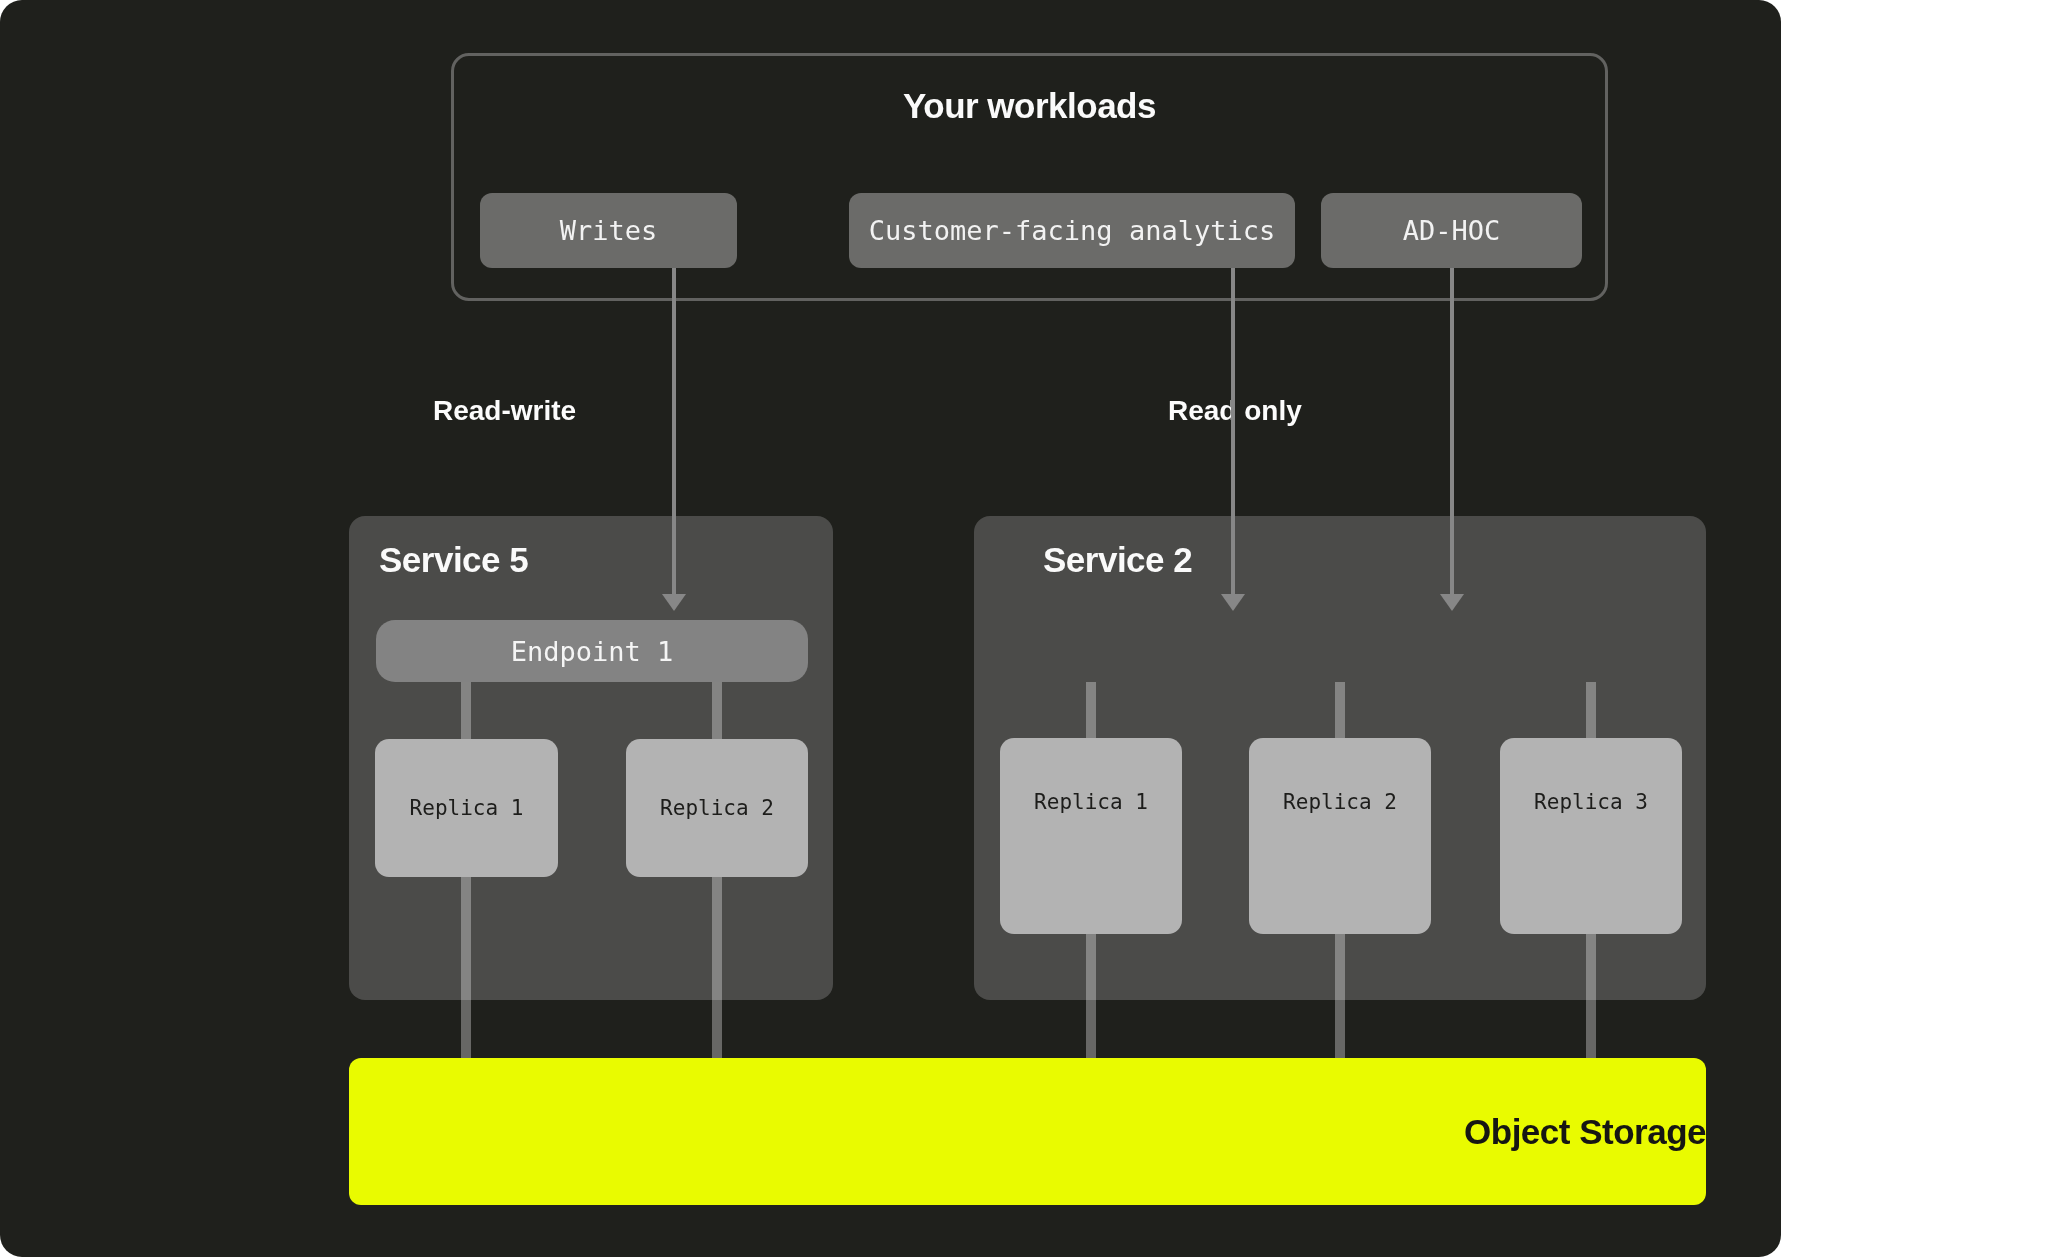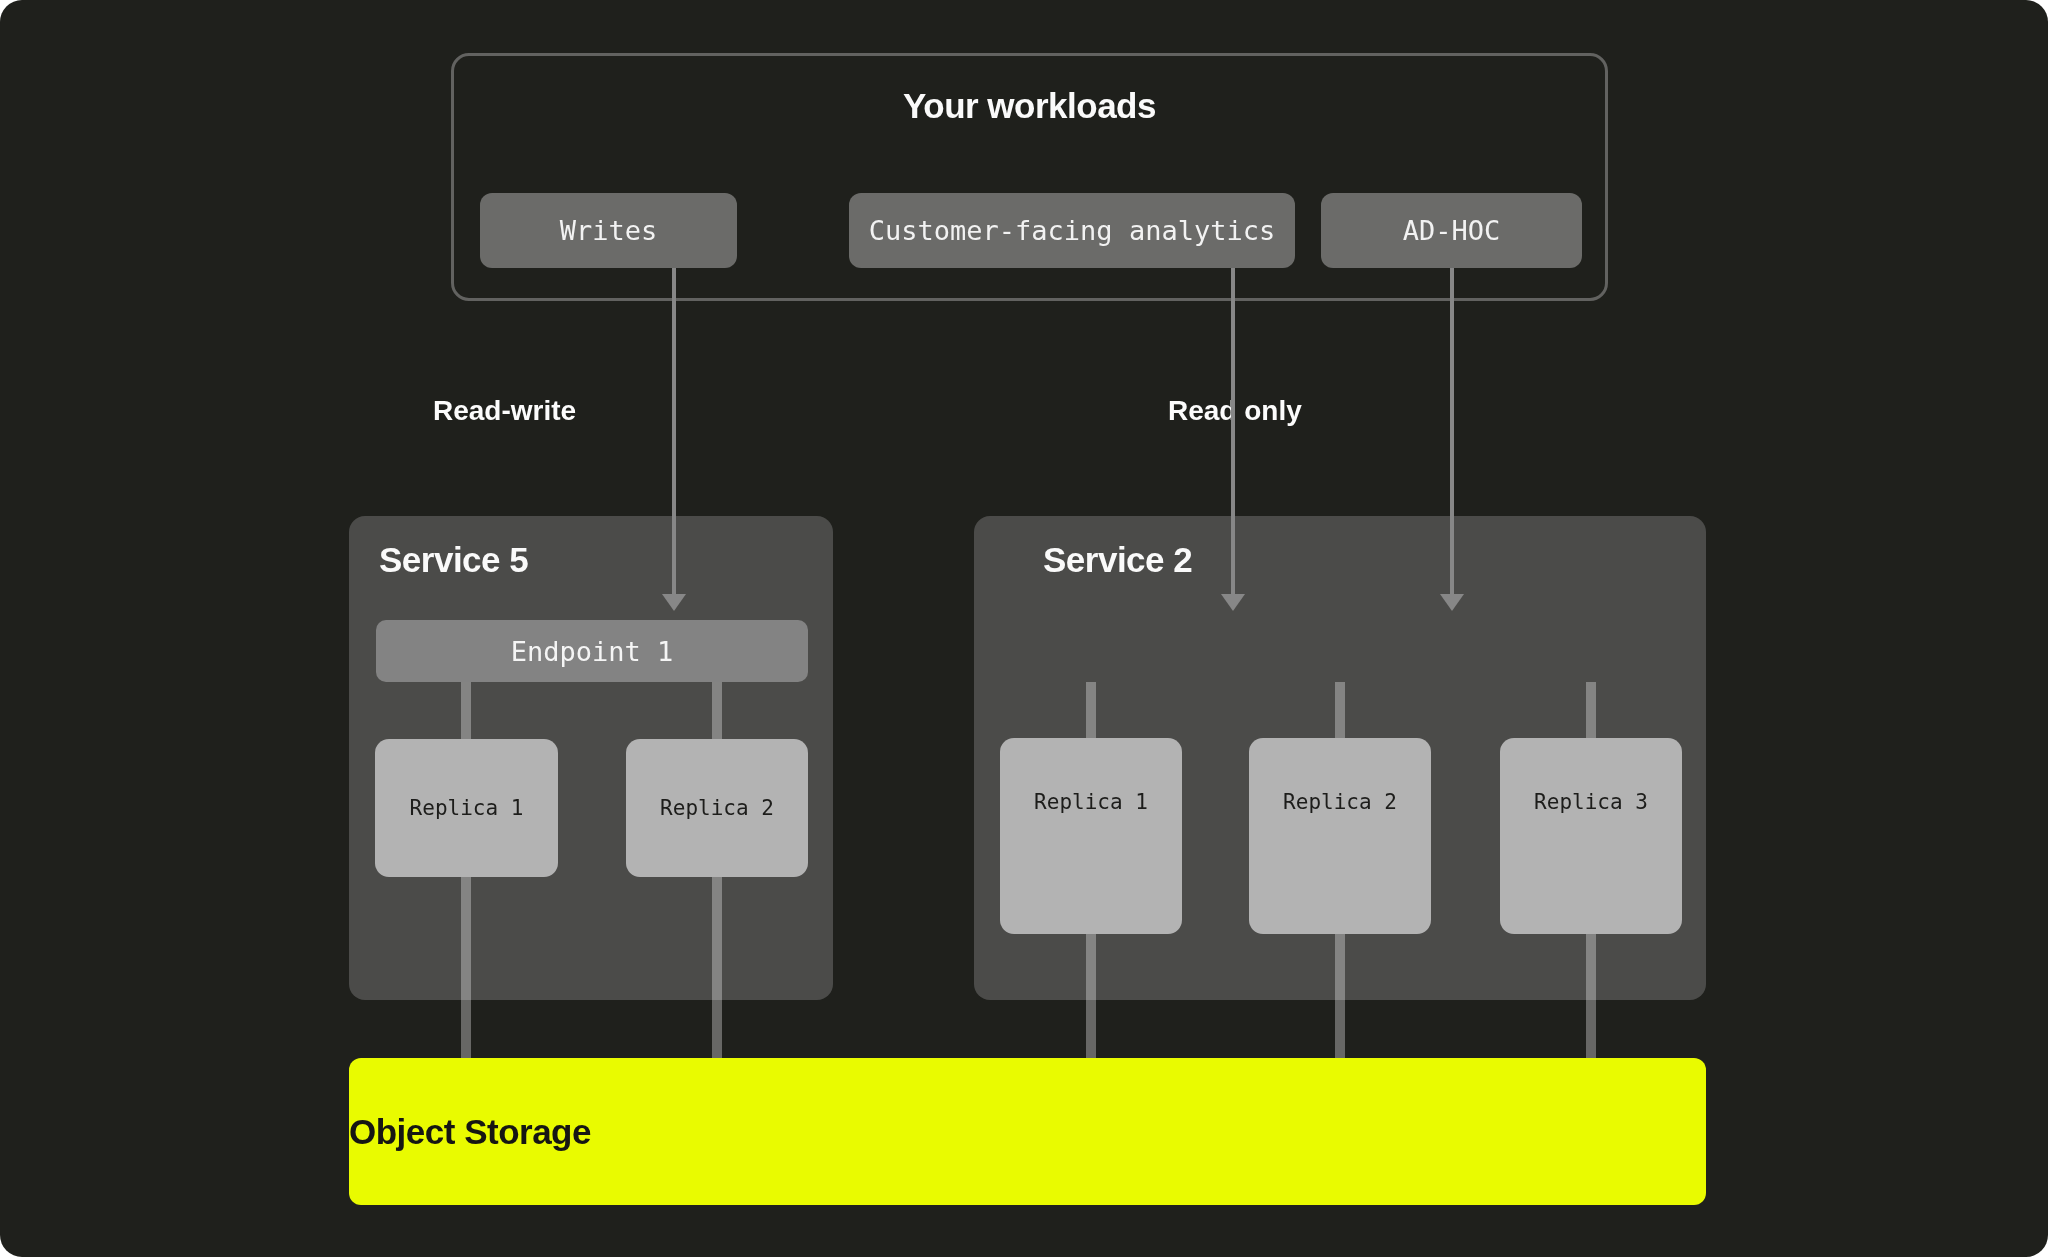--- a/index.html
+++ b/index.html
@@ -3,21 +3,21 @@
 <meta charset="utf-8">
 <style>
   html, body {
     margin: 0;
     padding: 0;
     background: #ffffff;
     font-family: "Liberation Sans", sans-serif;
   }
   .canvas {
     position: relative;
-    width: 2048px;
+    width: 1781px;
     height: 1257px;
     background: var(--c-background, #1F201C);
     border-radius: 22px;
     overflow: hidden;
   }
   .abs { position: absolute; box-sizing: border-box; }
 
   
   .workloads-box {
     left: 451px; top: 53px; width: 1157px; height: 248px;
@@ -85,21 +85,21 @@
     font-size: 35px; font-weight: 700; letter-spacing: -0.5px;
     color: #fafafa;
     z-index: 3;
   }
   .service1-title { left: 379px; }
   .service2-title { left: 1043px; }
 
   .endpoint {
     top: 620px; height: 62px;
     background: var(--c-endpoint, #838383);
-    border-radius: 10px;
+    border-radius: 19px;
     display: flex; align-items: center; justify-content: center;
     font-family: "DejaVu Sans Mono", monospace;
     font-size: 27px; color: #f5f5f5;
     z-index: 3;
   }
   .endpoint1 { left: 376px; width: 432px; }
   .endpoint2 { left: 999px; width: 683px; }
 
   
   .pipe {
@@ -128,21 +128,21 @@
   .replica-s2 .replica-text { margin-top: 52px; }
   .replica-s2a { left: 1000px; width: 182px; }
   .replica-s2b { left: 1249px; width: 182px; }
   .replica-s2c { left: 1500px; width: 182px; }
 
   
   .storage-box {
     left: 349px; top: 1058px; width: 1357px; height: 147px;
     background: var(--c-storage, #E9FB00);
     border-radius: 12px;
-    display: flex; align-items: center; justify-content: flex-start;
+    display: flex; align-items: center; justify-content: flex-end;
     z-index: 3;
   }
   .storage-label {
     font-size: 35px; font-weight: 700; letter-spacing: -0.5px;
     color: #161613;
   }
 </style>
 </head>
 <body>
 

